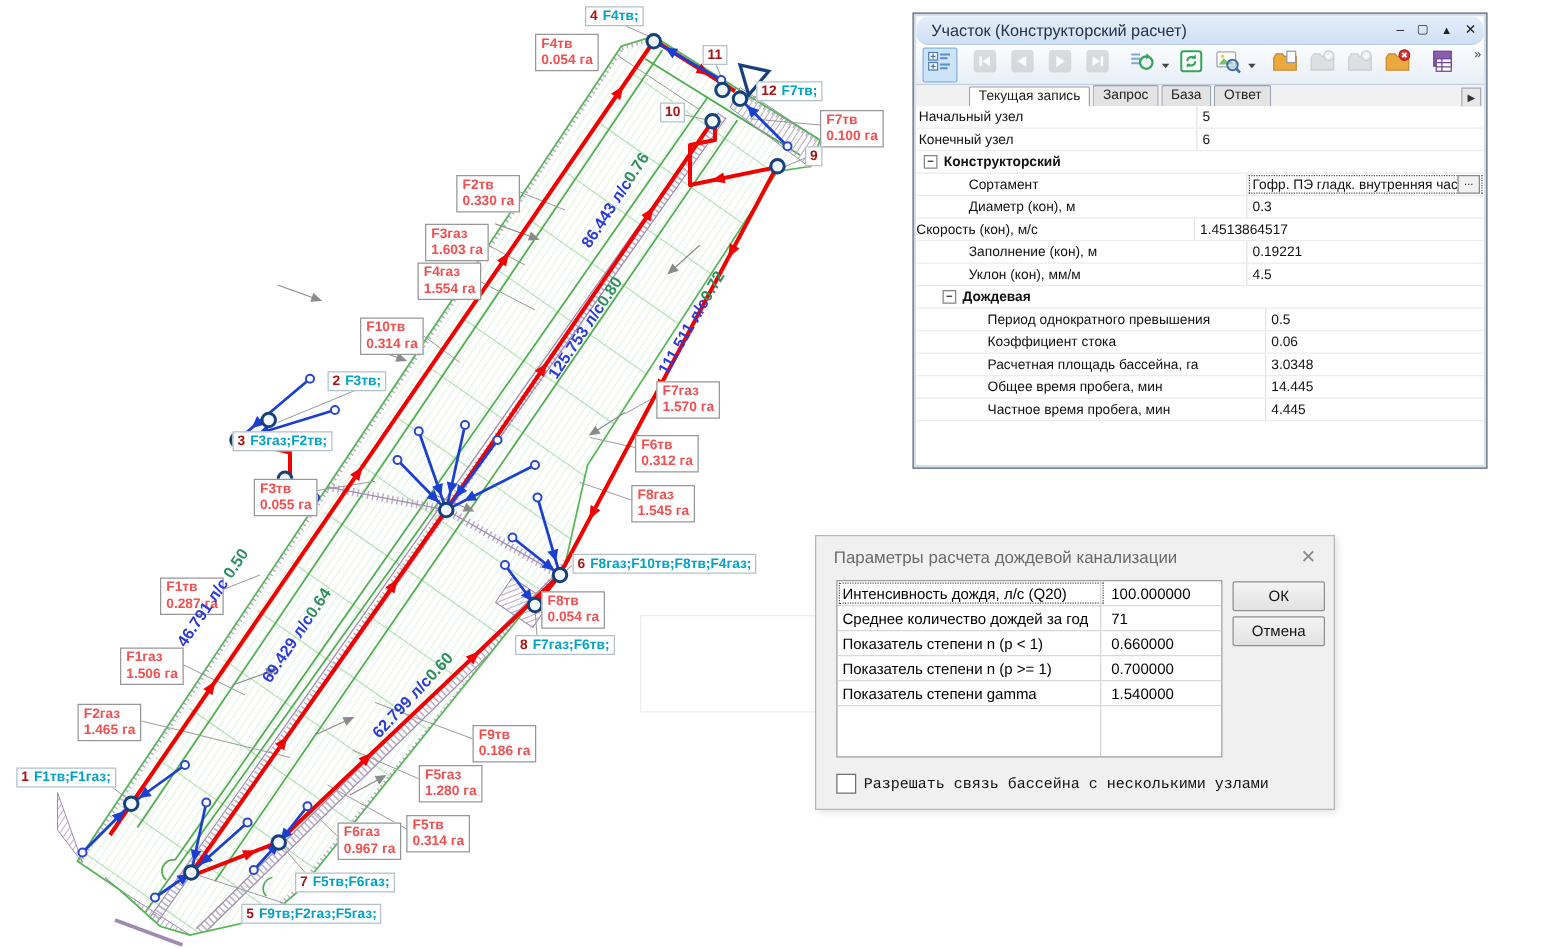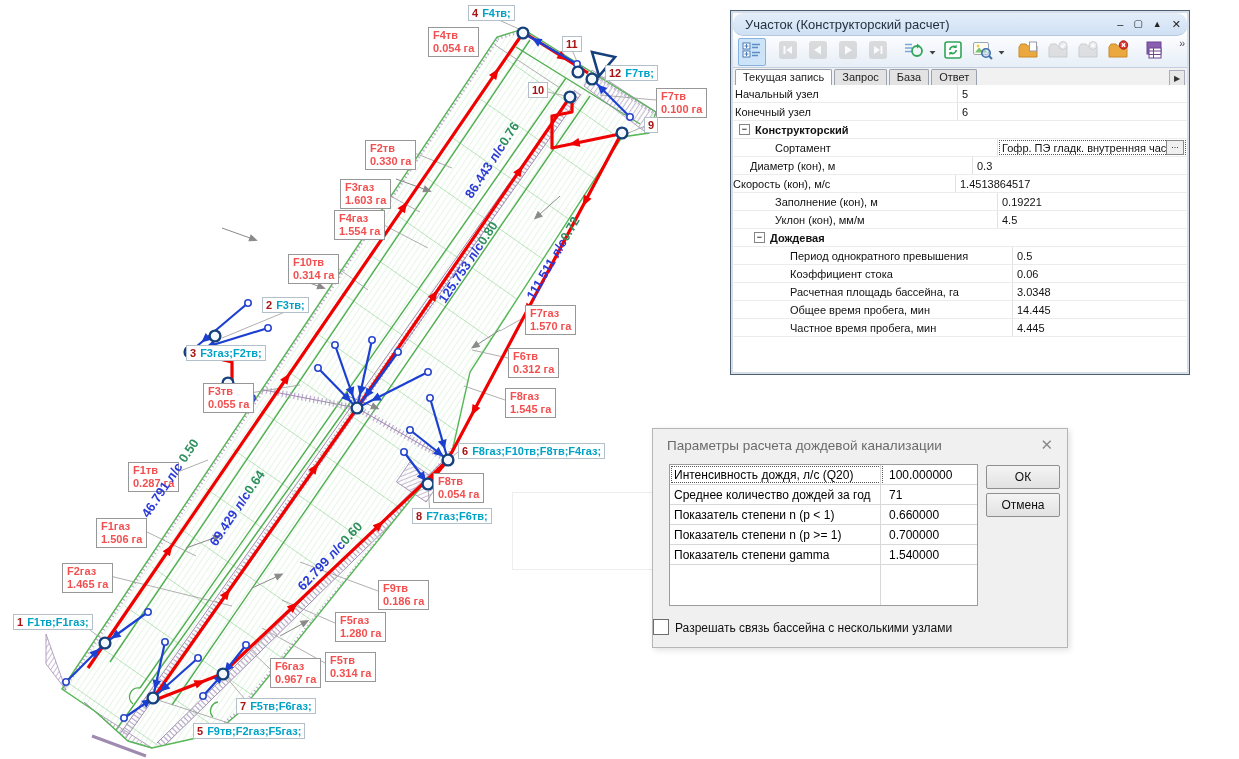--- a/index.html
+++ b/index.html
@@ -36,22 +36,22 @@
   .pt-btns span{font-size:11px;color:#222;cursor:default;line-height:14px;}
   #toolbar{height:31px;margin:0 2px;background:linear-gradient(#fcfdff,#e7eef7);
            border-bottom:1px solid #c4cfdd;display:flex;align-items:center;padding:0 4px;position:relative;}
   .tbtn{width:26px;height:26px;border-radius:2px;display:flex;align-items:center;justify-content:center;
         border:1px solid transparent;margin:0 1px;}
   .tbtn.active{background:#cde3f8;border-color:#86b3e0;}
   .tbtn.disabled{filter:grayscale(1);opacity:.5;}
   .tsep{width:6px;}
   .tcaret{width:9px;height:24px;display:flex;align-items:center;}
   .overflow{position:absolute;right:3px;top:2px;font-size:10px;color:#445;letter-spacing:-1px;}
-  #tabs{height:18px;margin:0 2px;background:#f1f1f1;display:flex;align-items:flex-end;
-        border-bottom:1px solid #98a3af;position:relative;}
+  #tabs{height:18px;margin:0 2px;background:#f1f1f1;display:flex;align-items:flex-start;
+        border-bottom:1px solid #98a3af;position:relative;padding-left:40px;}
   .tab{font-size:11px;color:#222;border:1px solid #98a3af;border-bottom:none;background:#e3e3e3;
        padding:1px 7px 2px;margin-left:2px;border-radius:2px 2px 0 0;line-height:13px;}
   .tab.active{background:#fff;font-weight:normal;position:relative;top:1px;padding-bottom:3px;}
   .tab-arrow{position:absolute;right:2px;top:2px;width:14px;height:14px;font-size:8px;color:#333;
        display:flex;align-items:center;justify-content:center;background:#e8e8e8;border:1px solid #aab;}
   #grid{position:absolute;left:2px;right:2px;top:74px;bottom:2px;background:#fff;overflow:hidden;}
   .grow{display:flex;height:17px;border-bottom:1px solid #ececec;font-size:11px;align-items:center;}
   .gl{width:222px;border-right:1px solid #e2e2e2;height:100%;display:flex;align-items:center;
       white-space:nowrap;overflow:hidden;color:#111;}
   .gv{flex:1;height:100%;display:flex;align-items:center;padding-left:4px;color:#111;position:relative;
@@ -74,21 +74,21 @@
   #dtable .vline{position:absolute;left:210px;top:0;bottom:0;width:1px;background:#d8d8d8;}
   .drow{display:flex;height:19px;border-bottom:1px solid #d8d8d8;font-size:12px;align-items:center;}
   .drow .dl{width:210px;padding-left:4px;white-space:nowrap;overflow:hidden;height:100%;
             display:flex;align-items:center;}
   .drow .dv{flex:1;padding-left:5px;white-space:nowrap;overflow:hidden;}
   .drow .dl.focus{outline:1px dotted #555;outline-offset:-2px;}
   .dbtn{position:absolute;left:333px;width:72px;height:22px;background:linear-gradient(#f4f4f4,#e2e2e2);
         border:1px solid #8f8f8f;border-radius:2px;font-size:12px;display:flex;align-items:center;
         justify-content:center;color:#111;}
   #okbtn{top:36px;} #cancelbtn{top:64px;}
-  .cbrow{position:absolute;left:0;top:190px;display:flex;align-items:flex-end;}
+  .cbrow{position:absolute;left:16px;top:190px;display:flex;align-items:center;font-family:Liberation Mono, monospace;}
   .cb{width:14px;height:14px;background:#fff;border:1px solid #6e6e6e;display:inline-block;}
   .cbl{font-size:12px;margin-left:6px;color:#111;}
 </style>
 </head>
 <body>
 
 <div id="stage">
 
   <div id="map-wrap">
     <svg id="map" width="725" height="759">
@@ -512,21 +512,21 @@
             <span class="ebox">−</span>
             <span>Конструкторский</span>
           </div>
           <div class="gv"></div>
         </div>
         <div class="grow">
           <div class="gl" style="padding-left: 42px;">Сортамент</div>
           <div class="gv focused">Гофр. ПЭ гладк. внутренняя часть<span class="ellipsis-btn">...</span></div>
         </div>
         <div class="grow">
-          <div class="gl" style="padding-left: 17px;">Диаметр (кон), м</div>
+          <div class="gl" style="padding-left: 42px;">Диаметр (кон), м</div>
           <div class="gv">0.3</div>
         </div>
         <div class="grow">
           <div class="gl" style="">Скорость (кон), м/с</div>
           <div class="gv">1.4513864517</div>
         </div>
         <div class="grow">
           <div class="gl" style="padding-left: 42px;">Заполнение (кон), м</div>
           <div class="gv">0.19221</div>
         </div>

